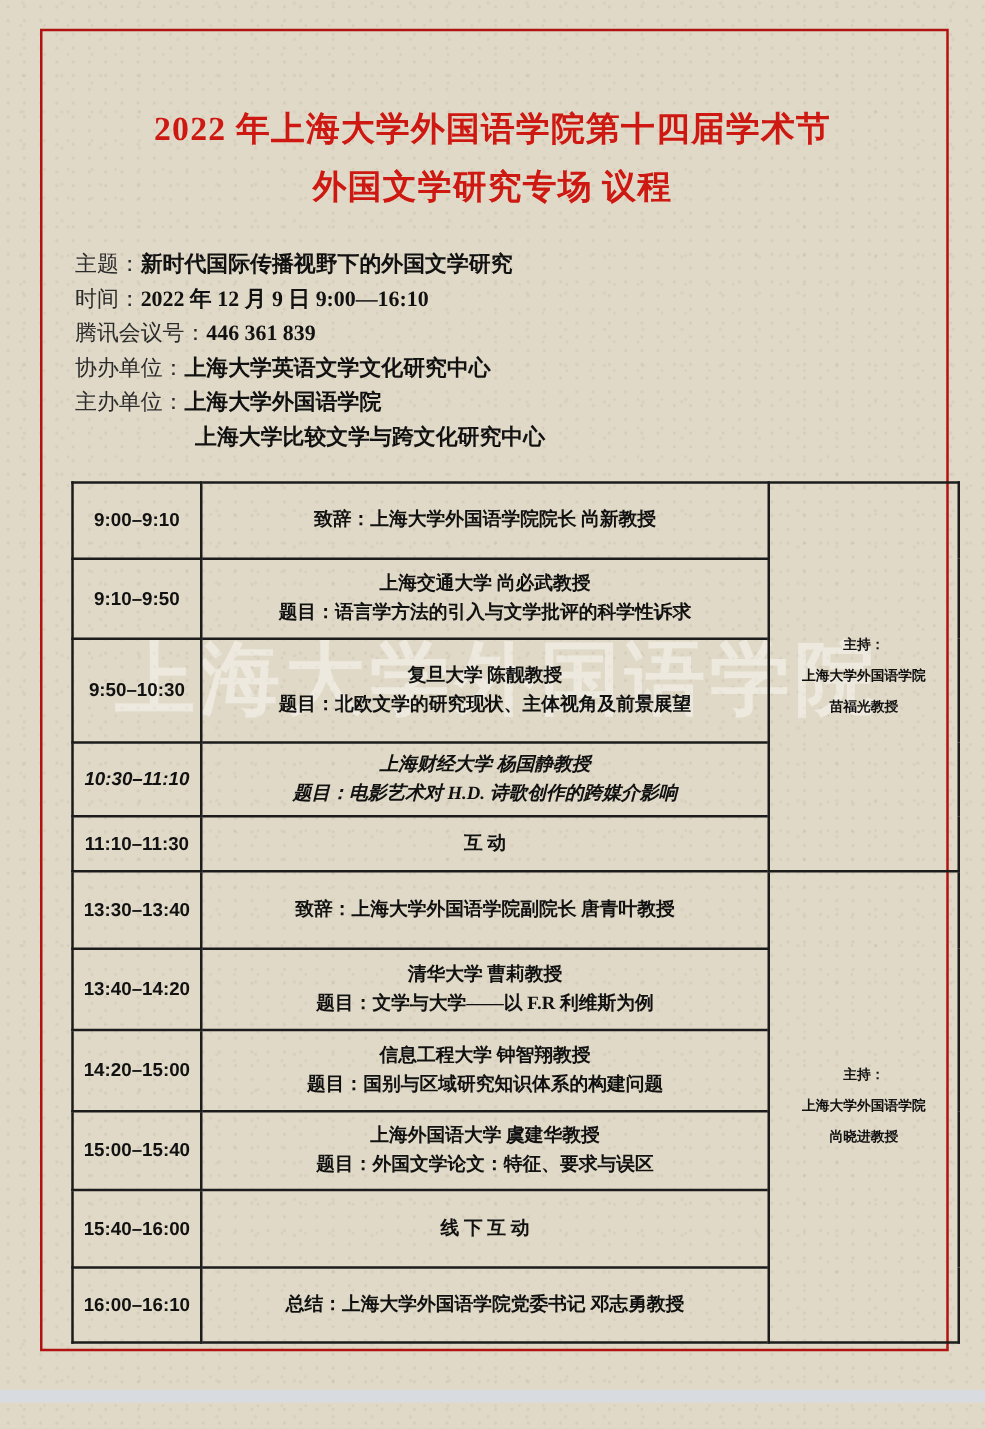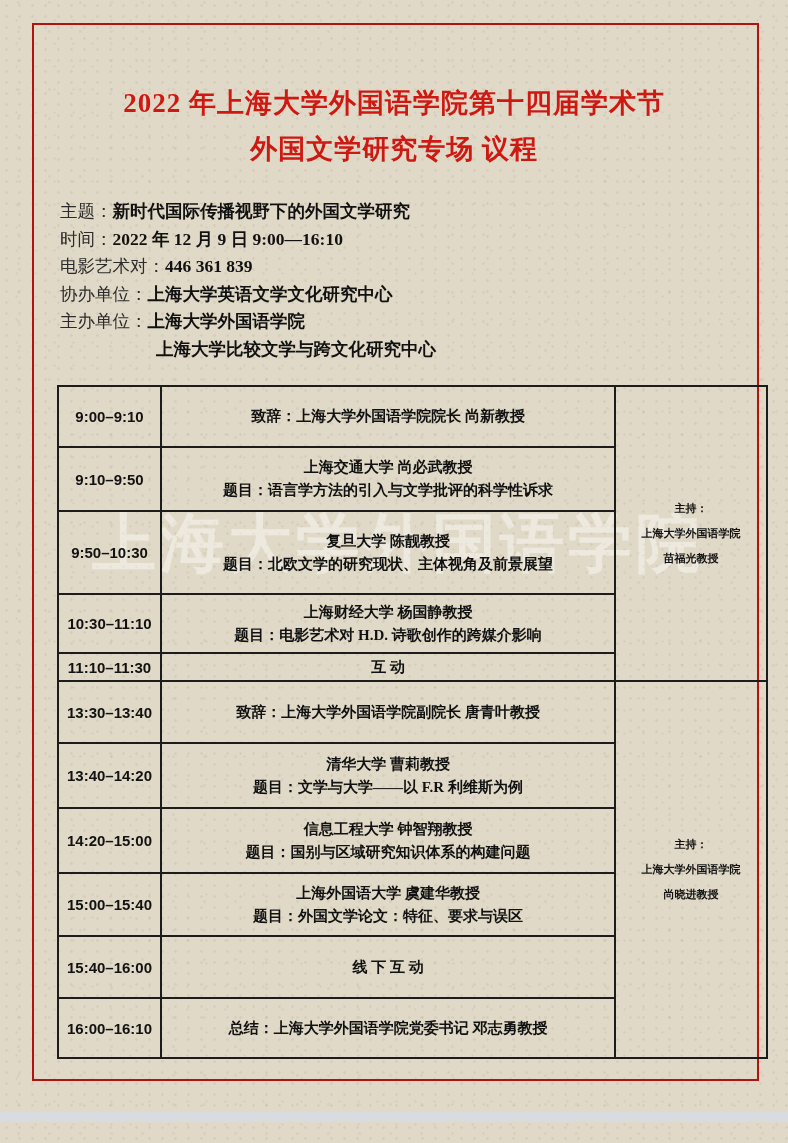--- a/index.html
+++ b/index.html
@@ -66,40 +66,40 @@
     font-family:"Liberation Sans","DejaVu Sans",sans-serif;
     font-size:15px;letter-spacing:0px;
   }
   td.session{width:444px;font-size:15px;}
   td.session .l1,td.session .l2{line-height:23px;}
   td.host{
     width:142px;font-size:11px;
   }
   td.host div{line-height:25px;}
   tr.r1{height:61px;} tr.r2{height:64px;} tr.r3{height:83px;}
-  tr.r4{height:59px;} tr.r5{height:28px;} tr.r6{height:62px;margin-top:14px;}
+  tr.r4{height:59px;font-style:italic;} tr.r5{height:44px;} tr.r6{height:62px;margin-top:14px;}
   tr.r7{height:65px;} tr.r8{height:65px;} tr.r9{height:63px;}
   tr.r10{height:62px;} tr.r11{height:60px;}
 </style>
 </head>
 <body>
 
 <div id="page">
 
   <div id="red-border"></div>
 
   <div id="title">
     <div>2022 年上海大学外国语学院第十四届学术节</div>
     <div>外国文学研究专场 议程</div>
   </div>
 
   <div id="meta">
     <div><span class="label">主题：</span><span class="value">新时代国际传播视野下的外国文学研究</span></div>
     <div><span class="label">时间：</span><span class="value">2022 年 12 月 9 日 9:00—16:10</span></div>
-    <div><span class="label">电影艺术对：</span><span class="value">446 361 839</span></div>
+    <div><span class="label">腾讯会议号：</span><span class="value">446 361 839</span></div>
     <div><span class="label">协办单位：</span><span class="value">上海大学英语文学文化研究中心</span></div>
     <div><span class="label">主办单位：</span><span class="value">上海大学外国语学院</span></div>
     <div class="indent2"><span class="value">上海大学比较文学与跨文化研究中心</span></div>
   </div>
 
   <div id="watermark">上海大学外国语学院</div>
 
   <table id="schedule">
     <tbody>
         <tr class="r1">

